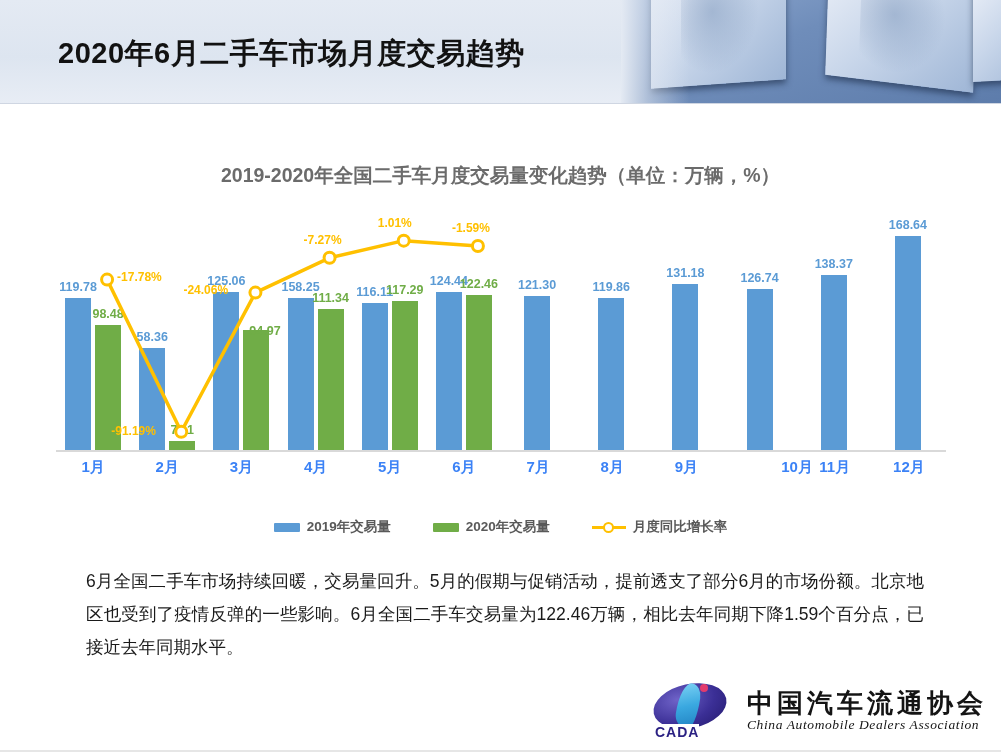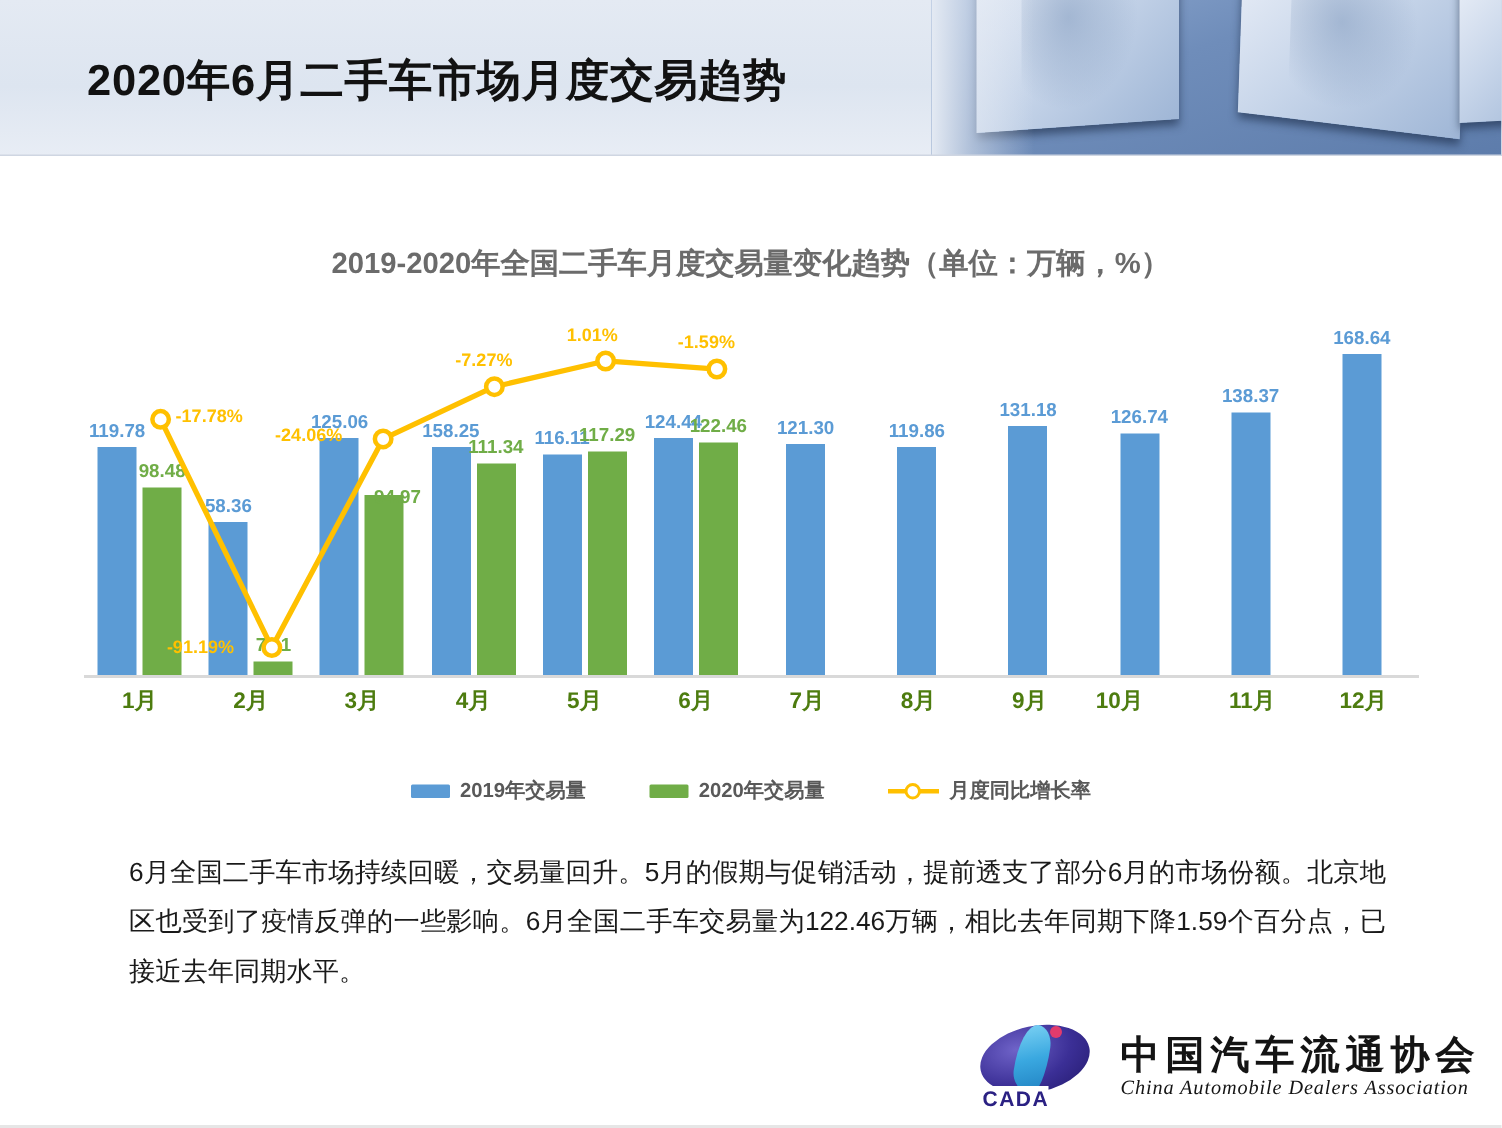--- a/index.html
+++ b/index.html
@@ -76,21 +76,21 @@
   .line-svg { position: absolute; left: 0; top: 0; width: 890px; height: 252px; overflow: visible; }
   .pct-label {
     position: absolute; font-size: 12px; font-weight: bold; color: #ffc000;
     white-space: nowrap;
   }
 
   
   .xaxis { position: absolute; left: 56px; top: 458px; width: 890px; height: 24px; }
   .xtick {
     position: absolute; width: 74px; text-align: center;
-    font-size: 15px; font-weight: bold; color: #4d7c0f;
+    font-size: 15px; font-weight: bold; color: #3b82f6;
   }
 
   
   .legend {
     position: absolute; left: 0; top: 518px; width: 1001px;
     display: flex; justify-content: center; align-items: center; gap: 42px;
   }
   .legend-item { display: flex; align-items: center; gap: 7px; }
   .swatch { width: 26px; height: 9px; border-radius: 1px; }
   .legend-text { font-size: 13.5px; font-weight: bold; color: #595959; }
@@ -230,21 +230,21 @@
 <div class="xaxis" id="xaxis">
     <div class="xtick" style="left: 0px; width: 74.1667px;">1月</div>
     <div class="xtick" style="left: 74.1667px; width: 74.1667px;">2月</div>
     <div class="xtick" style="left: 148.333px; width: 74.1667px;">3月</div>
     <div class="xtick" style="left: 222.5px; width: 74.1667px;">4月</div>
     <div class="xtick" style="left: 296.667px; width: 74.1667px;">5月</div>
     <div class="xtick" style="left: 370.833px; width: 74.1667px;">6月</div>
     <div class="xtick" style="left: 445px; width: 74.1667px;">7月</div>
     <div class="xtick" style="left: 519.167px; width: 74.1667px;">8月</div>
     <div class="xtick" style="left: 593.333px; width: 74.1667px;">9月</div>
-    <div class="xtick" style="left: 632px; width: 74.1667px; text-align: right;">10月</div>
+    <div class="xtick" style="left: 704px; width: 74.1667px;">10月</div>
     <div class="xtick" style="left: 741.667px; width: 74.1667px;">11月</div>
     <div class="xtick" style="left: 815.833px; width: 74.1667px;">12月</div>
   </div>
 
 <div class="legend" id="legend">
     <div class="legend-item">
       <div class="swatch" style="background: rgb(91, 155, 213);"></div>
       <div class="legend-text">2019年交易量</div>
     </div>
     <div class="legend-item">

